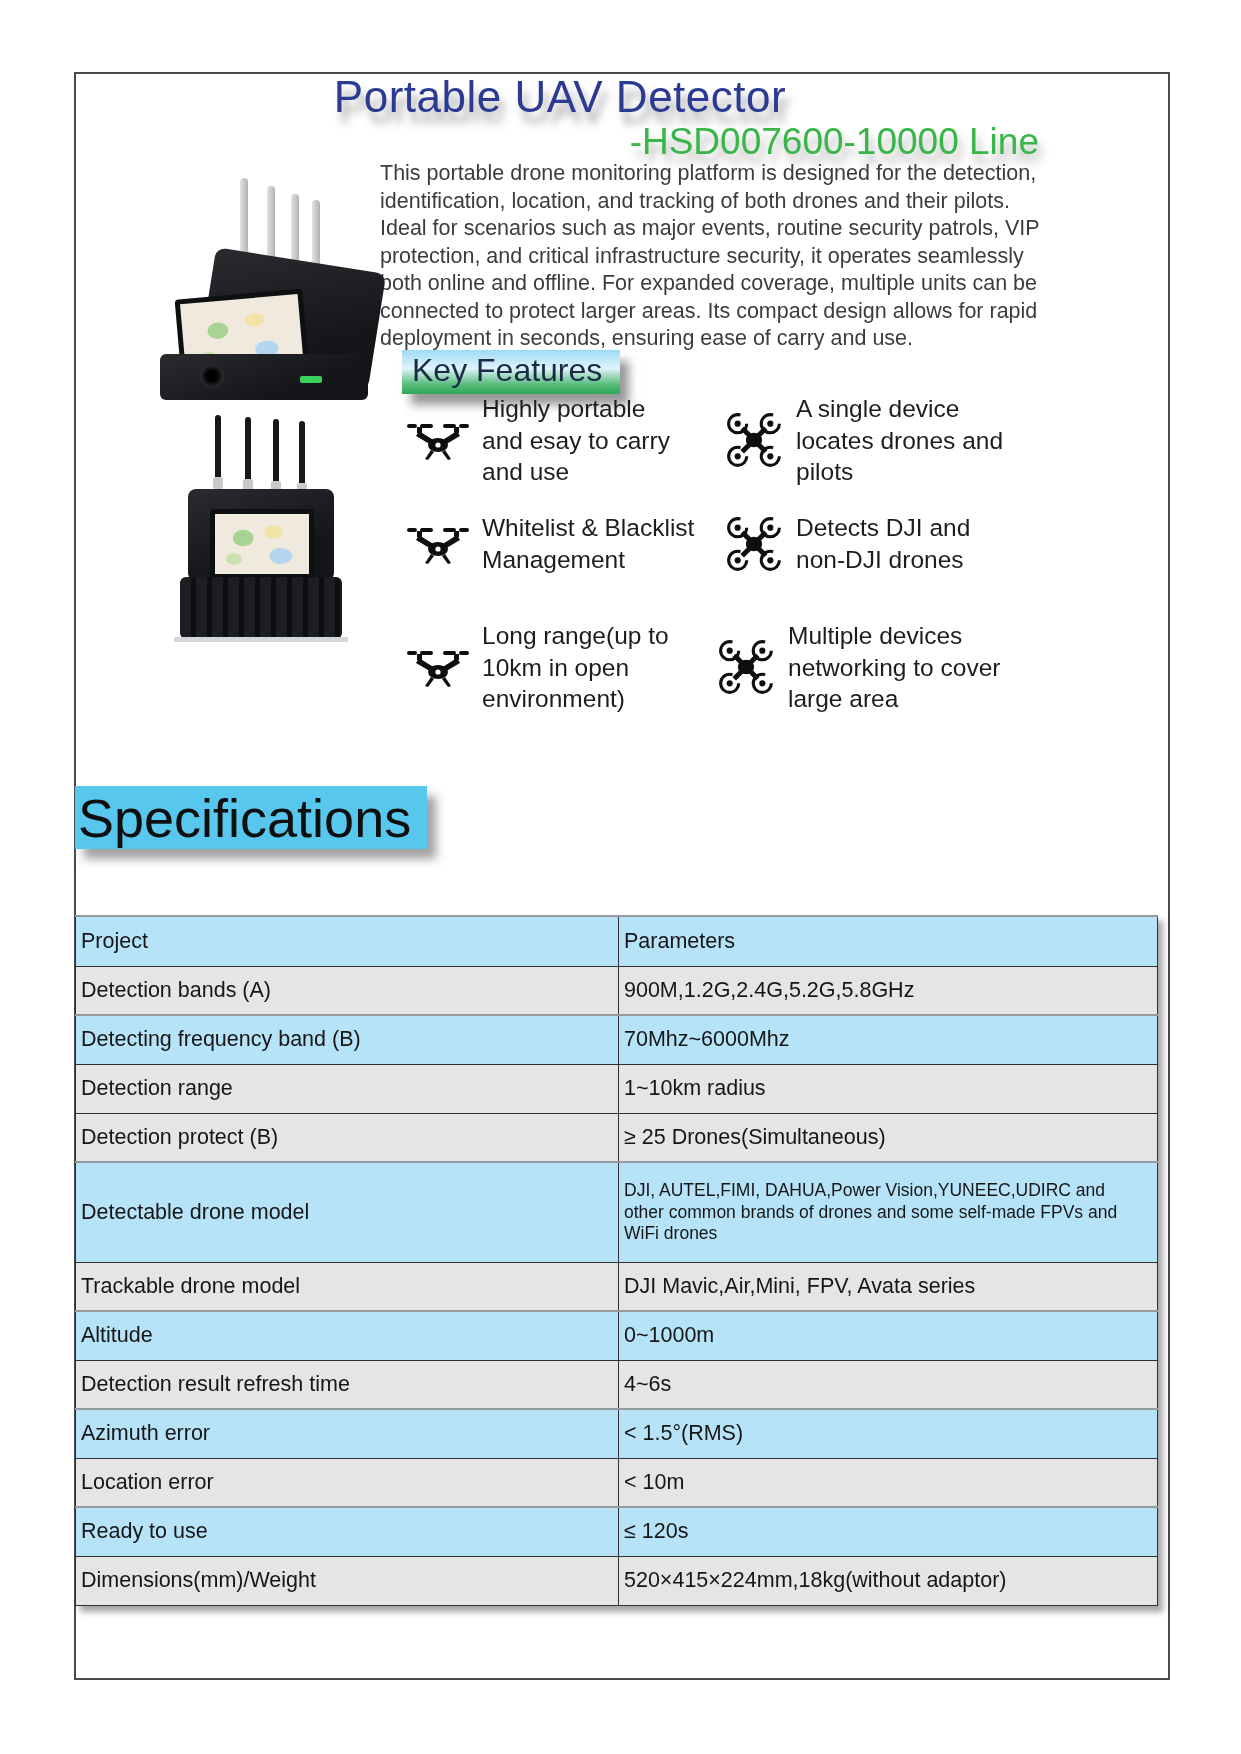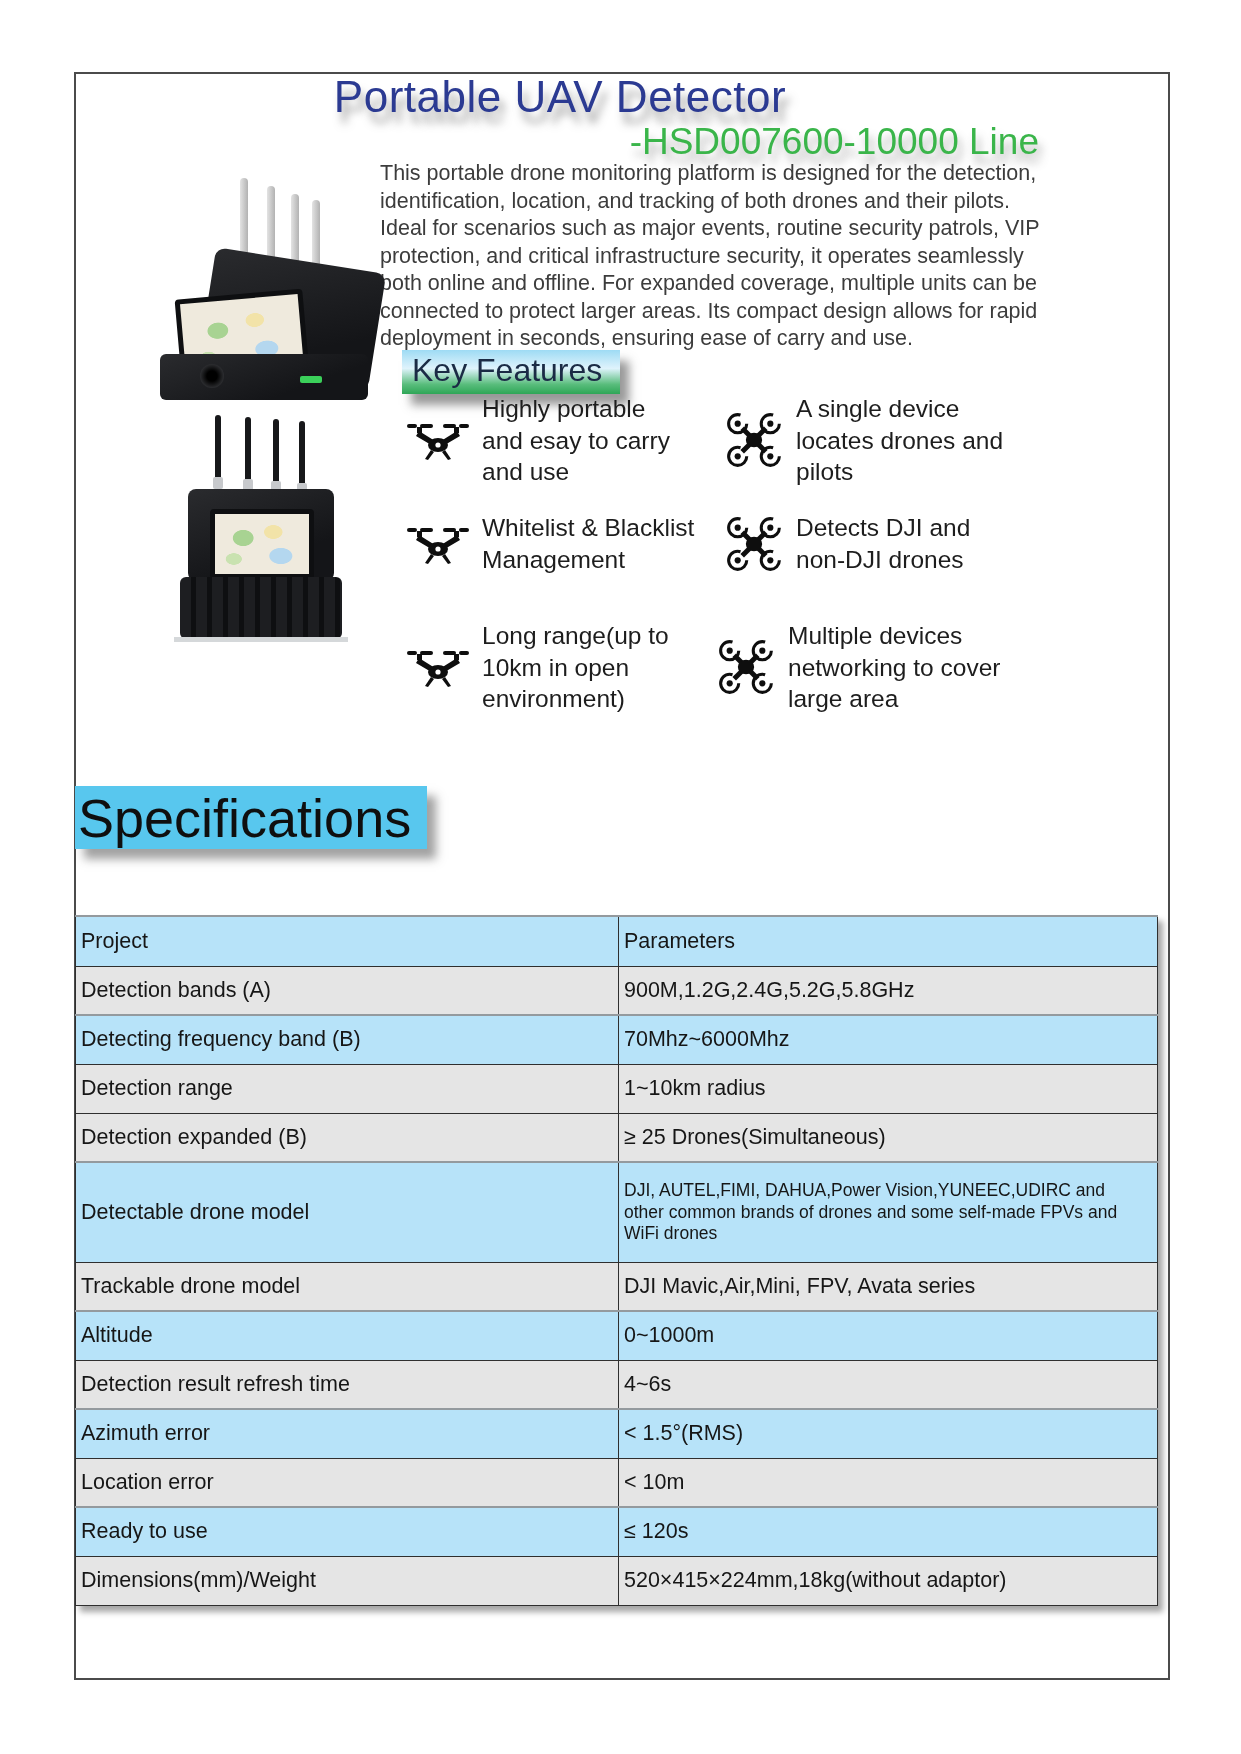--- a/index.html
+++ b/index.html
@@ -290,21 +290,21 @@
     </tr>
     <tr class="blue">
       <td>Detecting frequency band (B)</td>
       <td>70Mhz~6000Mhz</td>
     </tr>
     <tr class="white">
       <td>Detection range</td>
       <td>1~10km radius</td>
     </tr>
     <tr class="white">
-      <td>Detection expanded (B)</td>
+      <td>Detection protect (B)</td>
       <td>≥ 25 Drones(Simultaneous)</td>
     </tr>
     <tr class="blue tall">
       <td>Detectable drone model</td>
       <td class="param-small">DJI, AUTEL,FIMI, DAHUA,Power Vision,YUNEEC,UDIRC and other common brands of drones and some self-made FPVs and WiFi drones</td>
     </tr>
     <tr class="white">
       <td>Trackable drone model</td>
       <td>DJI Mavic,Air,Mini, FPV, Avata series</td>
     </tr>

